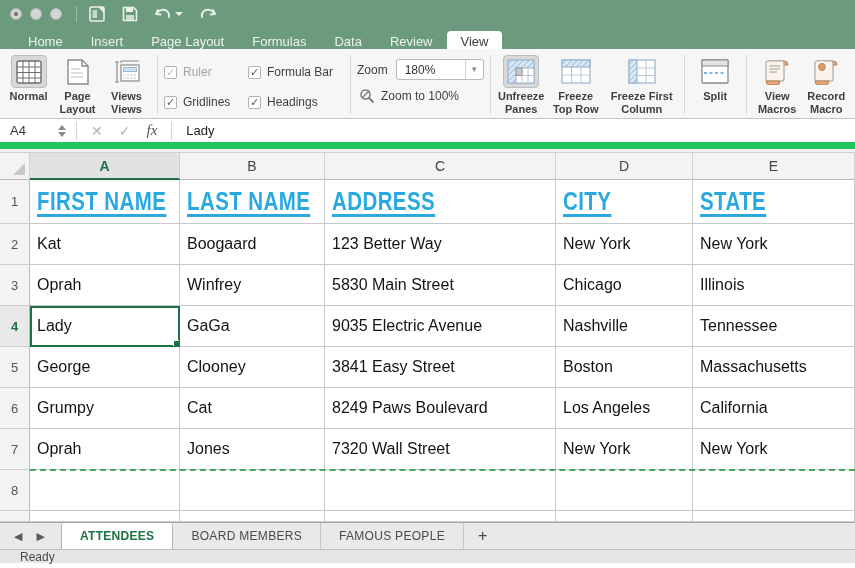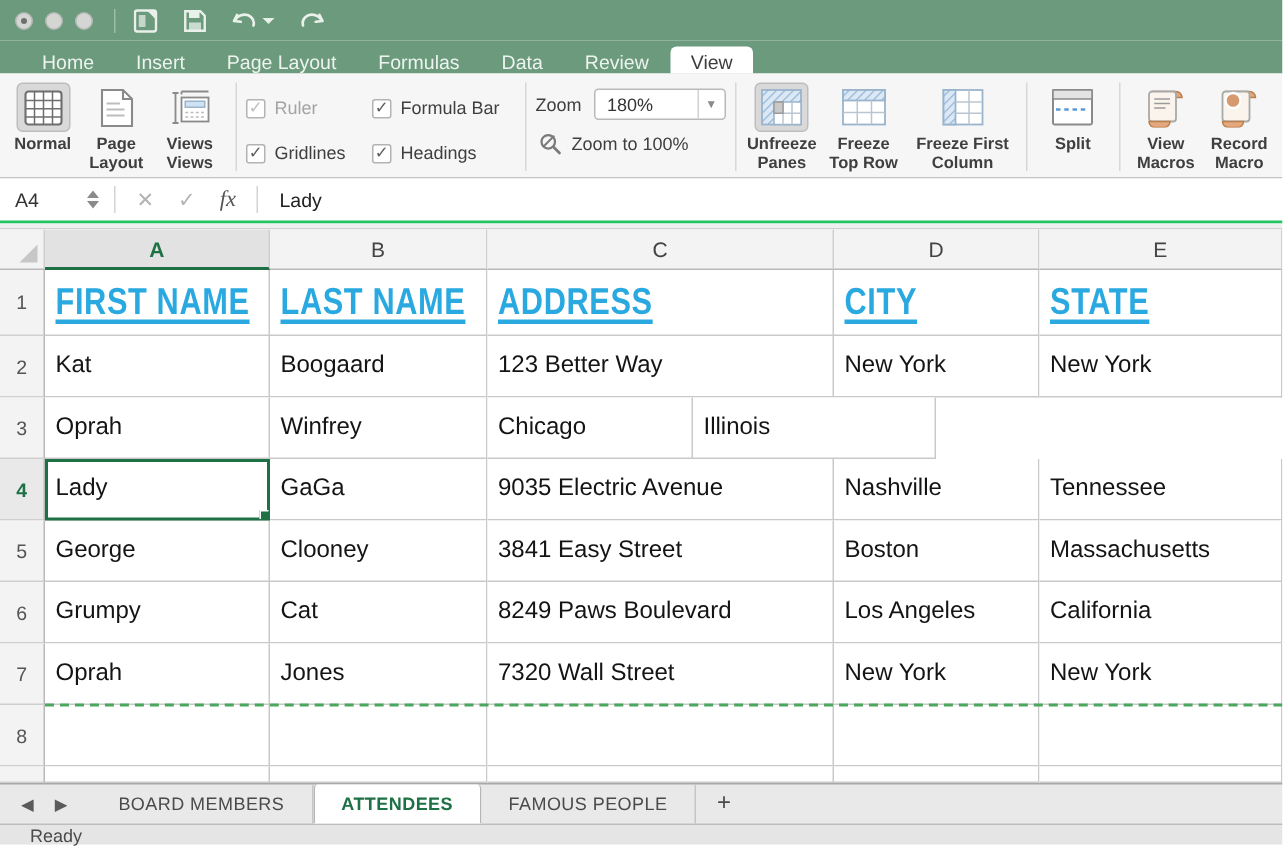--- a/index.html
+++ b/index.html
@@ -42,21 +42,21 @@
   .zoomlbl { font-size:12px; color:#3f3f3f; }
   .zoomdd { width:88px; height:21px; background:#fff; border:1px solid #b9b9b9; border-radius:3px; display:flex; align-items:center; font-size:12px; color:#333; }
   .zoomdd .val { flex:1; padding-left:8px; }
   .zoomdd .dd { width:18px; height:100%; border-left:1px solid #d2d2d2; display:flex; align-items:center; justify-content:center; color:#8a8a8a; font-size:8px; }
   .zoomrow2 { display:flex; align-items:center; gap:6px; font-size:12px; color:#3f3f3f; padding-left:2px; }
 
   .bigbtn.wide { width:60px; }
   .bigbtn.wider { width:72px; }
 
   
-  .fbar { height:30px; background:#fff; border-bottom:2px solid #22c55e; display:flex; align-items:center; }
+  .fbar { height:30px; background:#fff; border-bottom:7px solid #22c55e; display:flex; align-items:center; }
   .namebox { width:70px; display:flex; align-items:center; justify-content:space-between; padding:0 4px 0 10px; font-size:13px; color:#333; }
   .stepper { display:flex; flex-direction:column; line-height:0; gap:2px; }
   .stepper i { width:0; height:0; border-left:4px solid transparent; border-right:4px solid transparent; }
   .stepper .up { border-bottom:5px solid #8a8a8a; }
   .stepper .dn { border-top:5px solid #8a8a8a; }
   .vsep { width:1px; height:18px; background:#d4d4d4; margin:0 6px; }
   .fbtn { color:#b3b3b3; font-size:14px; padding:0 8px; }
   .fx { font-family:"Liberation Serif", serif; font-style:italic; font-size:15px; color:#555; padding:0 8px; }
   .fval { font-size:13px; color:#222; padding-left:8px; }
   .strip { height:4px; background:#f0f0f0; border-bottom:1px solid #d0d0d0; }
@@ -363,20 +363,21 @@
     <span class="c-b cell">Boogaard</span>
     <span class="c-c cell">123 Better Way</span>
     <span class="c-d cell">New York</span>
     <span class="c-e cell">New York</span>
   </div>
 
   <div class="row drow">
     <span class="c-rh rh">3</span>
     <span class="c-a cell">Oprah</span>
     <span class="c-b cell">Winfrey</span>
+    <span class="c-c cell">5830 Main Street</span>
     <span class="c-d cell">Chicago</span>
     <span class="c-e cell">Illinois</span>
   </div>
 
   <div class="row drow">
     <span class="c-rh rh selrow">4</span>
     <span class="c-a cell selected">Lady</span>
     <span class="c-b cell">GaGa</span>
     <span class="c-c cell">9035 Electric Avenue</span>
     <span class="c-d cell">Nashville</span>
@@ -429,21 +430,21 @@
   </div>
 
   <div class="pagebreak"></div>
 </div>
 
 <div class="tabbar">
   <div class="navarrows">
     <span>◀</span>
     <span>▶</span>
   </div>
+  <span class="stab first active">ATTENDEES</span>
   <span class="stab">BOARD MEMBERS</span>
-  <span class="stab first active">ATTENDEES</span>
   <span class="stab">FAMOUS PEOPLE</span>
   <span class="addtab">+</span>
 </div>
 
 <div class="statusbar">
   <span>Ready</span>
 </div>
 
 </body></html>

